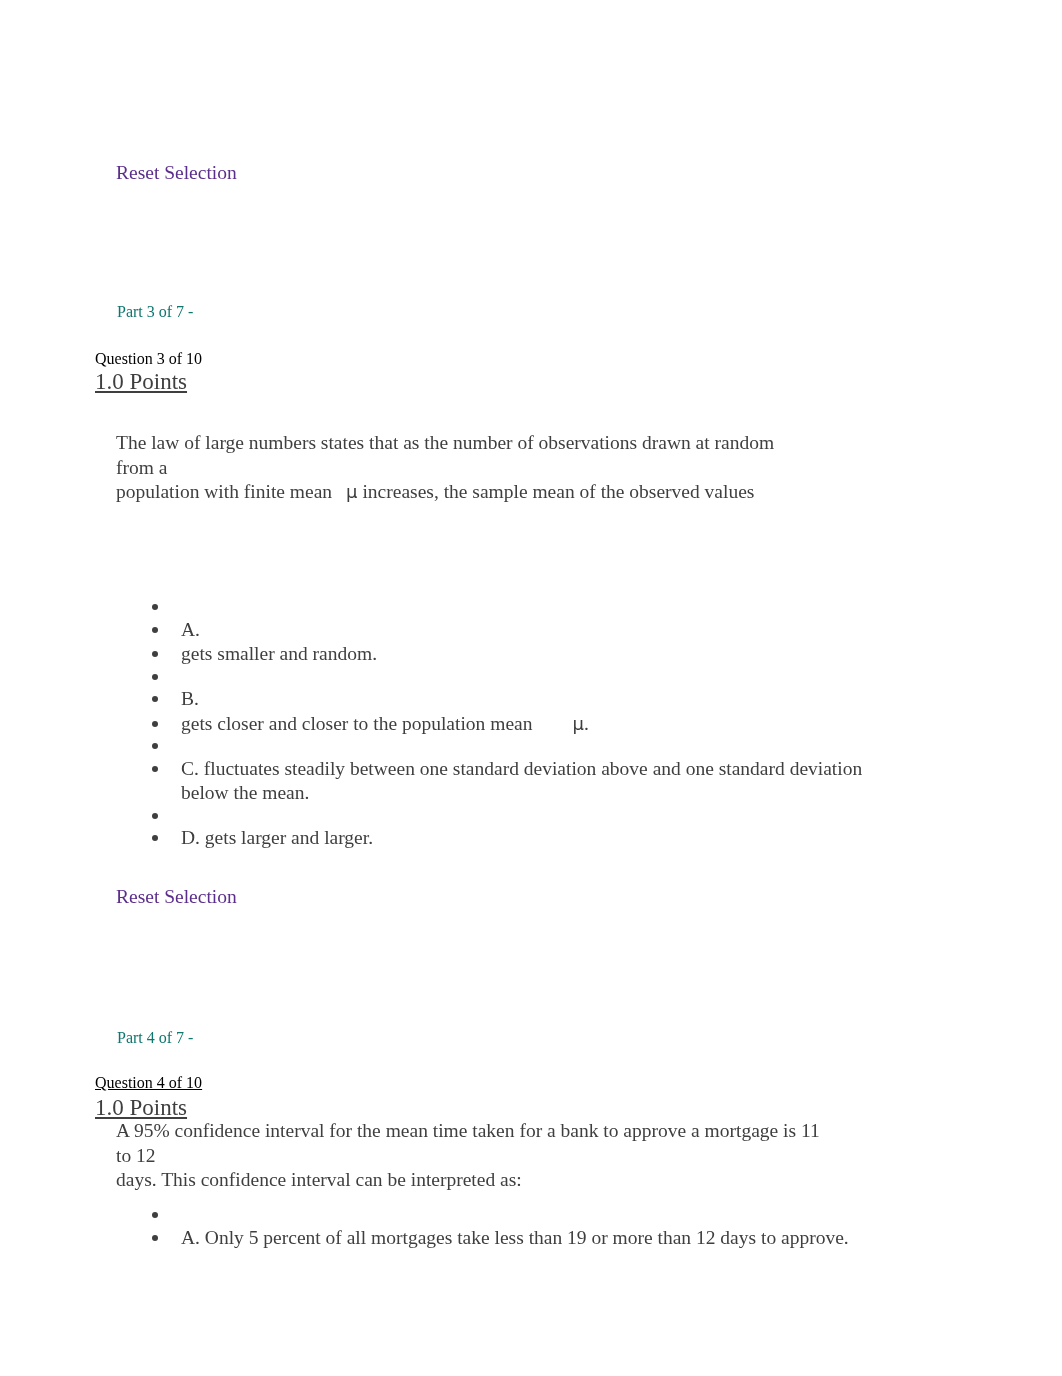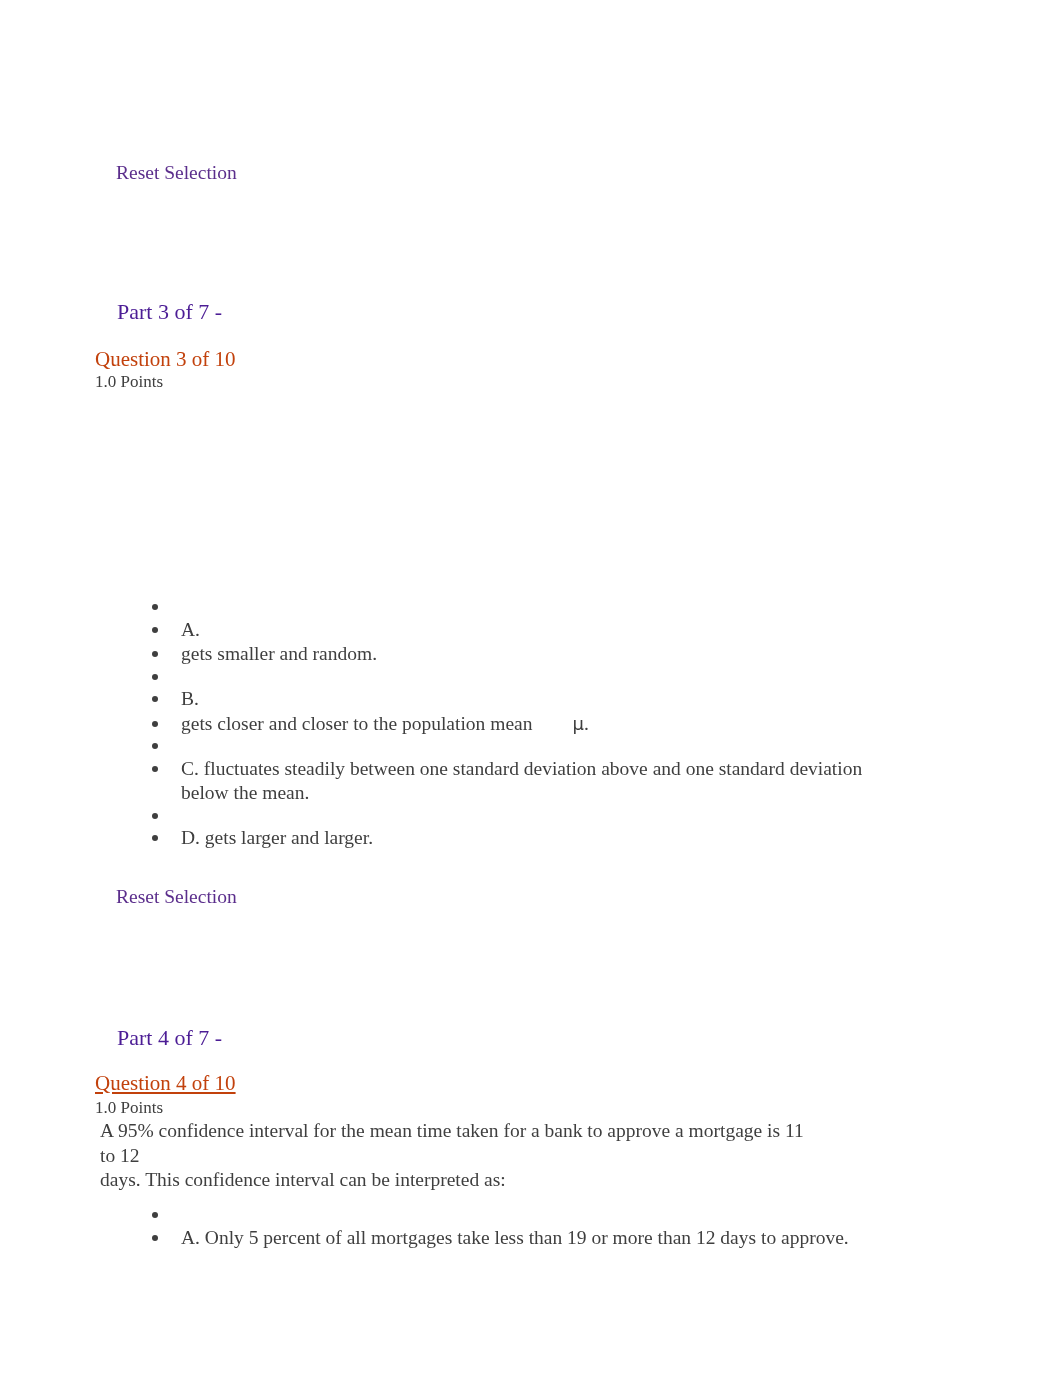--- a/index.html
+++ b/index.html
@@ -28,37 +28,38 @@
     position: absolute;
     font-size: 19.5px;
     line-height: 24px;
     color: #5b2e8c;
     text-decoration: none;
     cursor: pointer;
   }
 
   .part-label {
     position: absolute;
-    font-size: 22px;
+    font-size: 16px;
     line-height: 24px;
-    color: #4c1d95;
+    color: #0f766e;
   }
 
   .qnum {
     position: absolute;
-    font-size: 21px;
+    font-size: 16px;
     line-height: 24px;
-    color: #c2410c;
+    color: #000000;
   }
 
   .points {
     position: absolute;
-    font-size: 17px;
+    font-size: 23px;
     line-height: 24px;
     color: #3f3f3f;
+    text-decoration: underline;
   }
 
   .qtext {
     position: absolute;
     font-size: 19.5px;
     line-height: 24.5px;
     color: #3f3f3f;
     width: 690px;
   }
 
@@ -109,20 +110,24 @@
 <div class="page">
 
   <a class="reset-link" style="left:116px; top:161px;">Reset Selection</a>
 
   <div class="part-label" style="left:117px; top:300px;">Part 3 of 7 -</div>
 
   <div class="qnum" style="left:95px; top:347px;">Question 3 of 10</div>
 
   <div class="points" style="left:95px; top:370px;">1.0 Points</div>
 
+  <div class="qtext" style="left:116px; top:431px;">
+    <span>The law of large numbers states that as the number of observations drawn at random from a</span><br>
+    <span>population with finite mean</span><span class="gap-sm"></span><span class="mu">μ</span> <span>increases, the sample mean of the observed values</span>
+  </div>
 
   <ul class="opt-list" style="left:141px; top:597px;">
     <li class="opt-row spacer"></li>
     <li class="opt-row">A.</li>
     <li class="opt-row">gets smaller and random.</li>
     <li class="opt-row spacer"></li>
     <li class="opt-row">B.</li>
     <li class="opt-row"><span>gets closer and closer to the population mean</span><span class="gap-lg"></span><span class="mu">μ</span><span>.</span></li>
     <li class="opt-row spacer"></li>
     <li class="opt-row">C. fluctuates steadily between one standard deviation above and one standard deviation below the mean.</li>
@@ -131,21 +136,21 @@
   </ul>
 
   <a class="reset-link" style="left:116px; top:885px;">Reset Selection</a>
 
   <div class="part-label" style="left:117px; top:1026px;">Part 4 of 7 -</div>
 
   <div class="qnum" style="left:95px; top:1071px;text-decoration:underline;">Question 4 of 10</div>
 
   <div class="points" style="left:95px; top:1096px;">1.0 Points</div>
 
-  <div class="qtext" style="left:100px; top:1119px; width:710px;">
+  <div class="qtext" style="left:116px; top:1119px; width:710px;">
     <span>A 95% confidence interval for the mean time taken for a bank to approve a mortgage is 11 to 12</span><br>
     <span>days. This confidence interval can be interpreted as:</span>
   </div>
 
   <ul class="opt-list" style="left:141px; top:1205px;">
     <li class="opt-row spacer"></li>
     <li class="opt-row">A. Only 5 percent of all mortgages take less than 19 or more than 12 days to approve.</li>
   </ul>
 
 </div>

